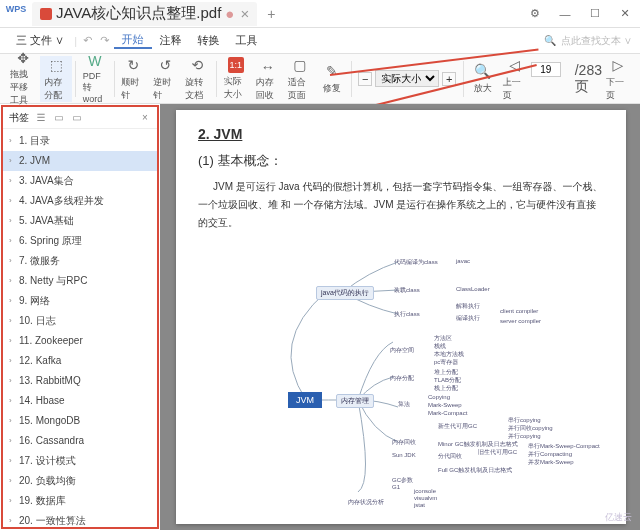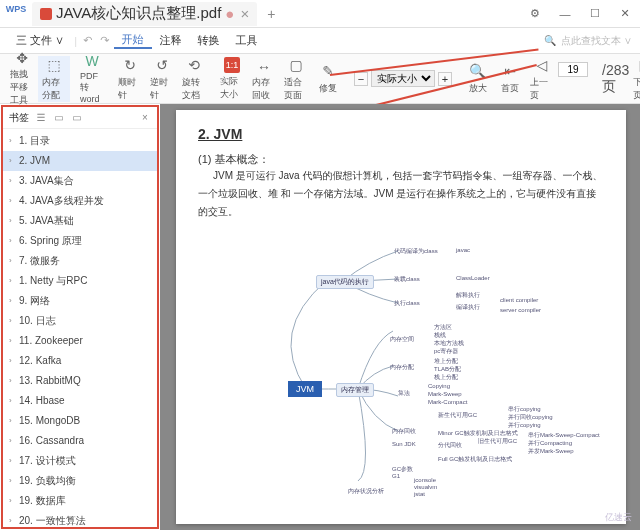--- a/index.html
+++ b/index.html
@@ -30,21 +30,21 @@
 .sidebar{width:158px;border-right:1px solid #e0e0e0;display:flex;flex-direction:column;border:2px solid #d94a3a;margin:1px;}
 .sidebar-header{height:22px;display:flex;align-items:center;padding:0 6px;font-size:10px;border-bottom:1px solid #eee;gap:6px;}
 .sidebar-header .sh-ico{width:12px;height:12px;display:flex;align-items:center;justify-content:center;color:#888;font-size:10px;}
 .outline{flex:1;overflow-y:auto;padding:2px 0;}
 .outline-item{display:flex;align-items:center;padding:2px 6px;font-size:10px;color:#444;cursor:pointer;line-height:16px;}
 .outline-item.active{background:#d6e4f7;}
 .outline-item .chev{width:10px;color:#888;font-size:8px;}
 .content{flex:1;background:#888;position:relative;overflow:hidden;}
 .page{position:absolute;left:16px;top:6px;width:450px;height:414px;background:#fff;box-shadow:0 1px 4px rgba(0,0,0,0.3);padding:16px 22px;overflow:hidden;}
 .page h2{font-size:14px;text-decoration:underline;margin-bottom:10px;}
-.page .sub{font-size:11px;}
+.page .sub{font-size:13px;margin-bottom:8px;}
 .page .para{font-size:10px;line-height:18px;text-indent:1.5em;margin-bottom:10px;}
 .mindmap{position:relative;width:100%;height:260px;font-size:8px;}
 .mm-root{position:absolute;left:90px;top:150px;background:#2a5fb0;color:#fff;padding:3px 8px;border-radius:0;font-size:9px;}
 .mm-node{position:absolute;background:#e8eef7;border:1px solid #b8c8e0;padding:1px 4px;border-radius:2px;font-size:7px;color:#335;}
 .mm-text{position:absolute;font-size:6px;color:#557;white-space:nowrap;}
 .arrow{position:absolute;background:#d94a3a;transform-origin:left center;}
 svg.lines{position:absolute;left:0;top:0;width:100%;height:100%;pointer-events:none;}
 svg.lines path{stroke:#9ab;stroke-width:1;fill:none;}
 .watermark{position:absolute;right:8px;bottom:6px;font-size:9px;color:#c8c0d8;}
 </style>
@@ -136,24 +136,20 @@
     <span style="border:1px solid #ccc;width:14px;text-align:center">−</span>
     <select><option>实际大小</option></select>
     <span style="border:1px solid #ccc;width:14px;text-align:center">+</span>
   </div>
   <div class="divider"></div>
   <div class="tool">
       <span class="ico">🔍</span>
       <span>放大</span>
     </div>
   <div class="tool">
-      <span class="ico">⇤</span>
-      <span>首页</span>
-    </div>
-  <div class="tool">
       <span class="ico">◁</span>
       <span>上一页</span>
     </div>
   <div style="display:flex;align-items:flex-start;gap:14px">
     <input class="page-input" value="19" style="">
     <span class="page-total">/283 页</span>
   </div>
   <div class="tool">
       <span class="ico">▷</span>
       <span>下一页</span>
@@ -199,21 +195,21 @@
         <div class="outline-item">
           <span class="chev">›</span>
           <span>6. Spring 原理</span>
         </div>
         <div class="outline-item">
           <span class="chev">›</span>
           <span>7. 微服务</span>
         </div>
         <div class="outline-item">
           <span class="chev">›</span>
-          <span>1. Netty 与RPC</span>
+          <span>8. Netty 与RPC</span>
         </div>
         <div class="outline-item">
           <span class="chev">›</span>
           <span>9. 网络</span>
         </div>
         <div class="outline-item">
           <span class="chev">›</span>
           <span>10. 日志</span>
         </div>
         <div class="outline-item">
@@ -239,21 +235,21 @@
         <div class="outline-item">
           <span class="chev">›</span>
           <span>16. Cassandra</span>
         </div>
         <div class="outline-item">
           <span class="chev">›</span>
           <span>17. 设计模式</span>
         </div>
         <div class="outline-item">
           <span class="chev">›</span>
-          <span>19. 负载均衡</span>
+          <span>20. 负载均衡</span>
         </div>
         <div class="outline-item">
           <span class="chev">›</span>
           <span>19. 数据库</span>
         </div>
         <div class="outline-item">
           <span class="chev">›</span>
           <span>20. 一致性算法</span>
         </div>
       </div>

